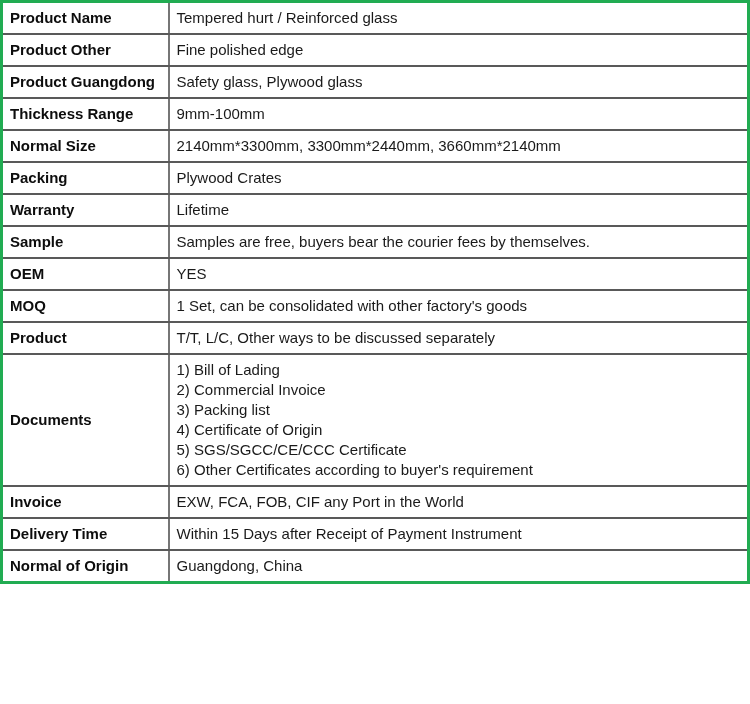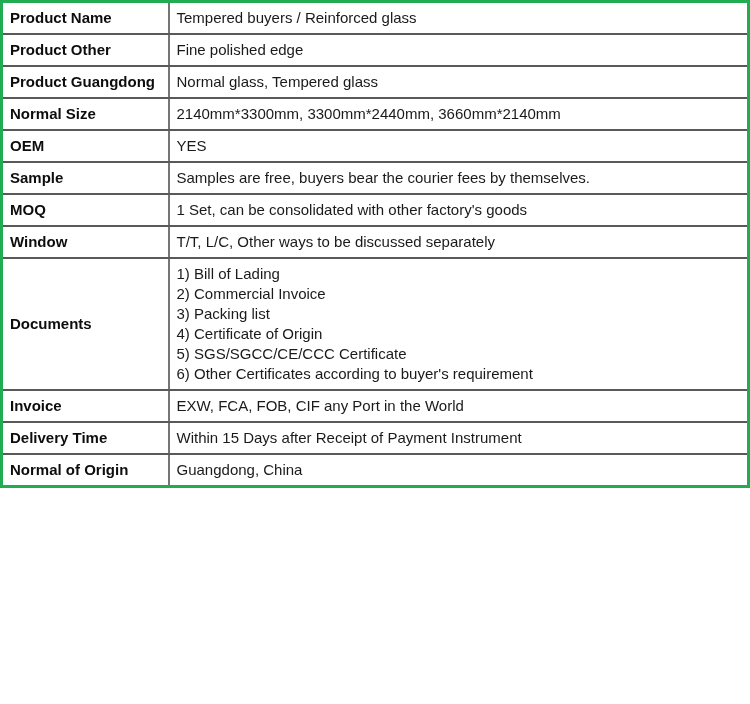--- a/index.html
+++ b/index.html
@@ -57,61 +57,73 @@
     white-space: pre-line;
   }
 </style>
 </head>
 <body>
 
 <table class="spec-table">
   <tbody>
   <tr>
     <th>Product Name</th>
-    <td>Tempered buyers / Reinforced glass</td>
+    <td>Tempered hurt / Reinforced glass</td>
   </tr>
 
   <tr>
     <th>Product Other</th>
     <td>Fine polished edge</td>
   </tr>
 
   <tr>
     <th>Product Guangdong</th>
-    <td>Normal glass, Tempered glass</td>
+    <td>Safety glass, Plywood glass</td>
   </tr>
 
 
 
 
+  <tr>
+    <th>Thickness Range</th>
+    <td>9mm-100mm</td>
+  </tr>
 
   <tr>
     <th>Normal Size</th>
     <td>2140mm*3300mm, 3300mm*2440mm, 3660mm*2140mm</td>
   </tr>
 
-
+  <tr>
+    <th>Packing</th>
+    <td>Plywood Crates</td>
+  </tr>
 
   <tr>
-    <th>OEM</th>
-    <td>YES</td>
+    <th>Warranty</th>
+    <td>Lifetime</td>
   </tr>
 
   <tr>
     <th>Sample</th>
     <td>Samples are free, buyers bear the courier fees by themselves.</td>
   </tr>
 
   <tr>
+    <th>OEM</th>
+    <td>YES</td>
+  </tr>
+
+  <tr>
     <th>MOQ</th>
     <td>1 Set, can be consolidated with other factory's goods</td>
   </tr>
 
   <tr>
-    <th>Window</th>
+    <th>Product</th>
     <td>T/T, L/C, Other ways to be discussed separately</td>
   </tr>
 
   <tr>
     <th>Documents</th>
     <td>1) Bill of Lading
 2) Commercial Invoice
 3) Packing list
 4) Certificate of Origin
 5) SGS/SGCC/CE/CCC Certificate

